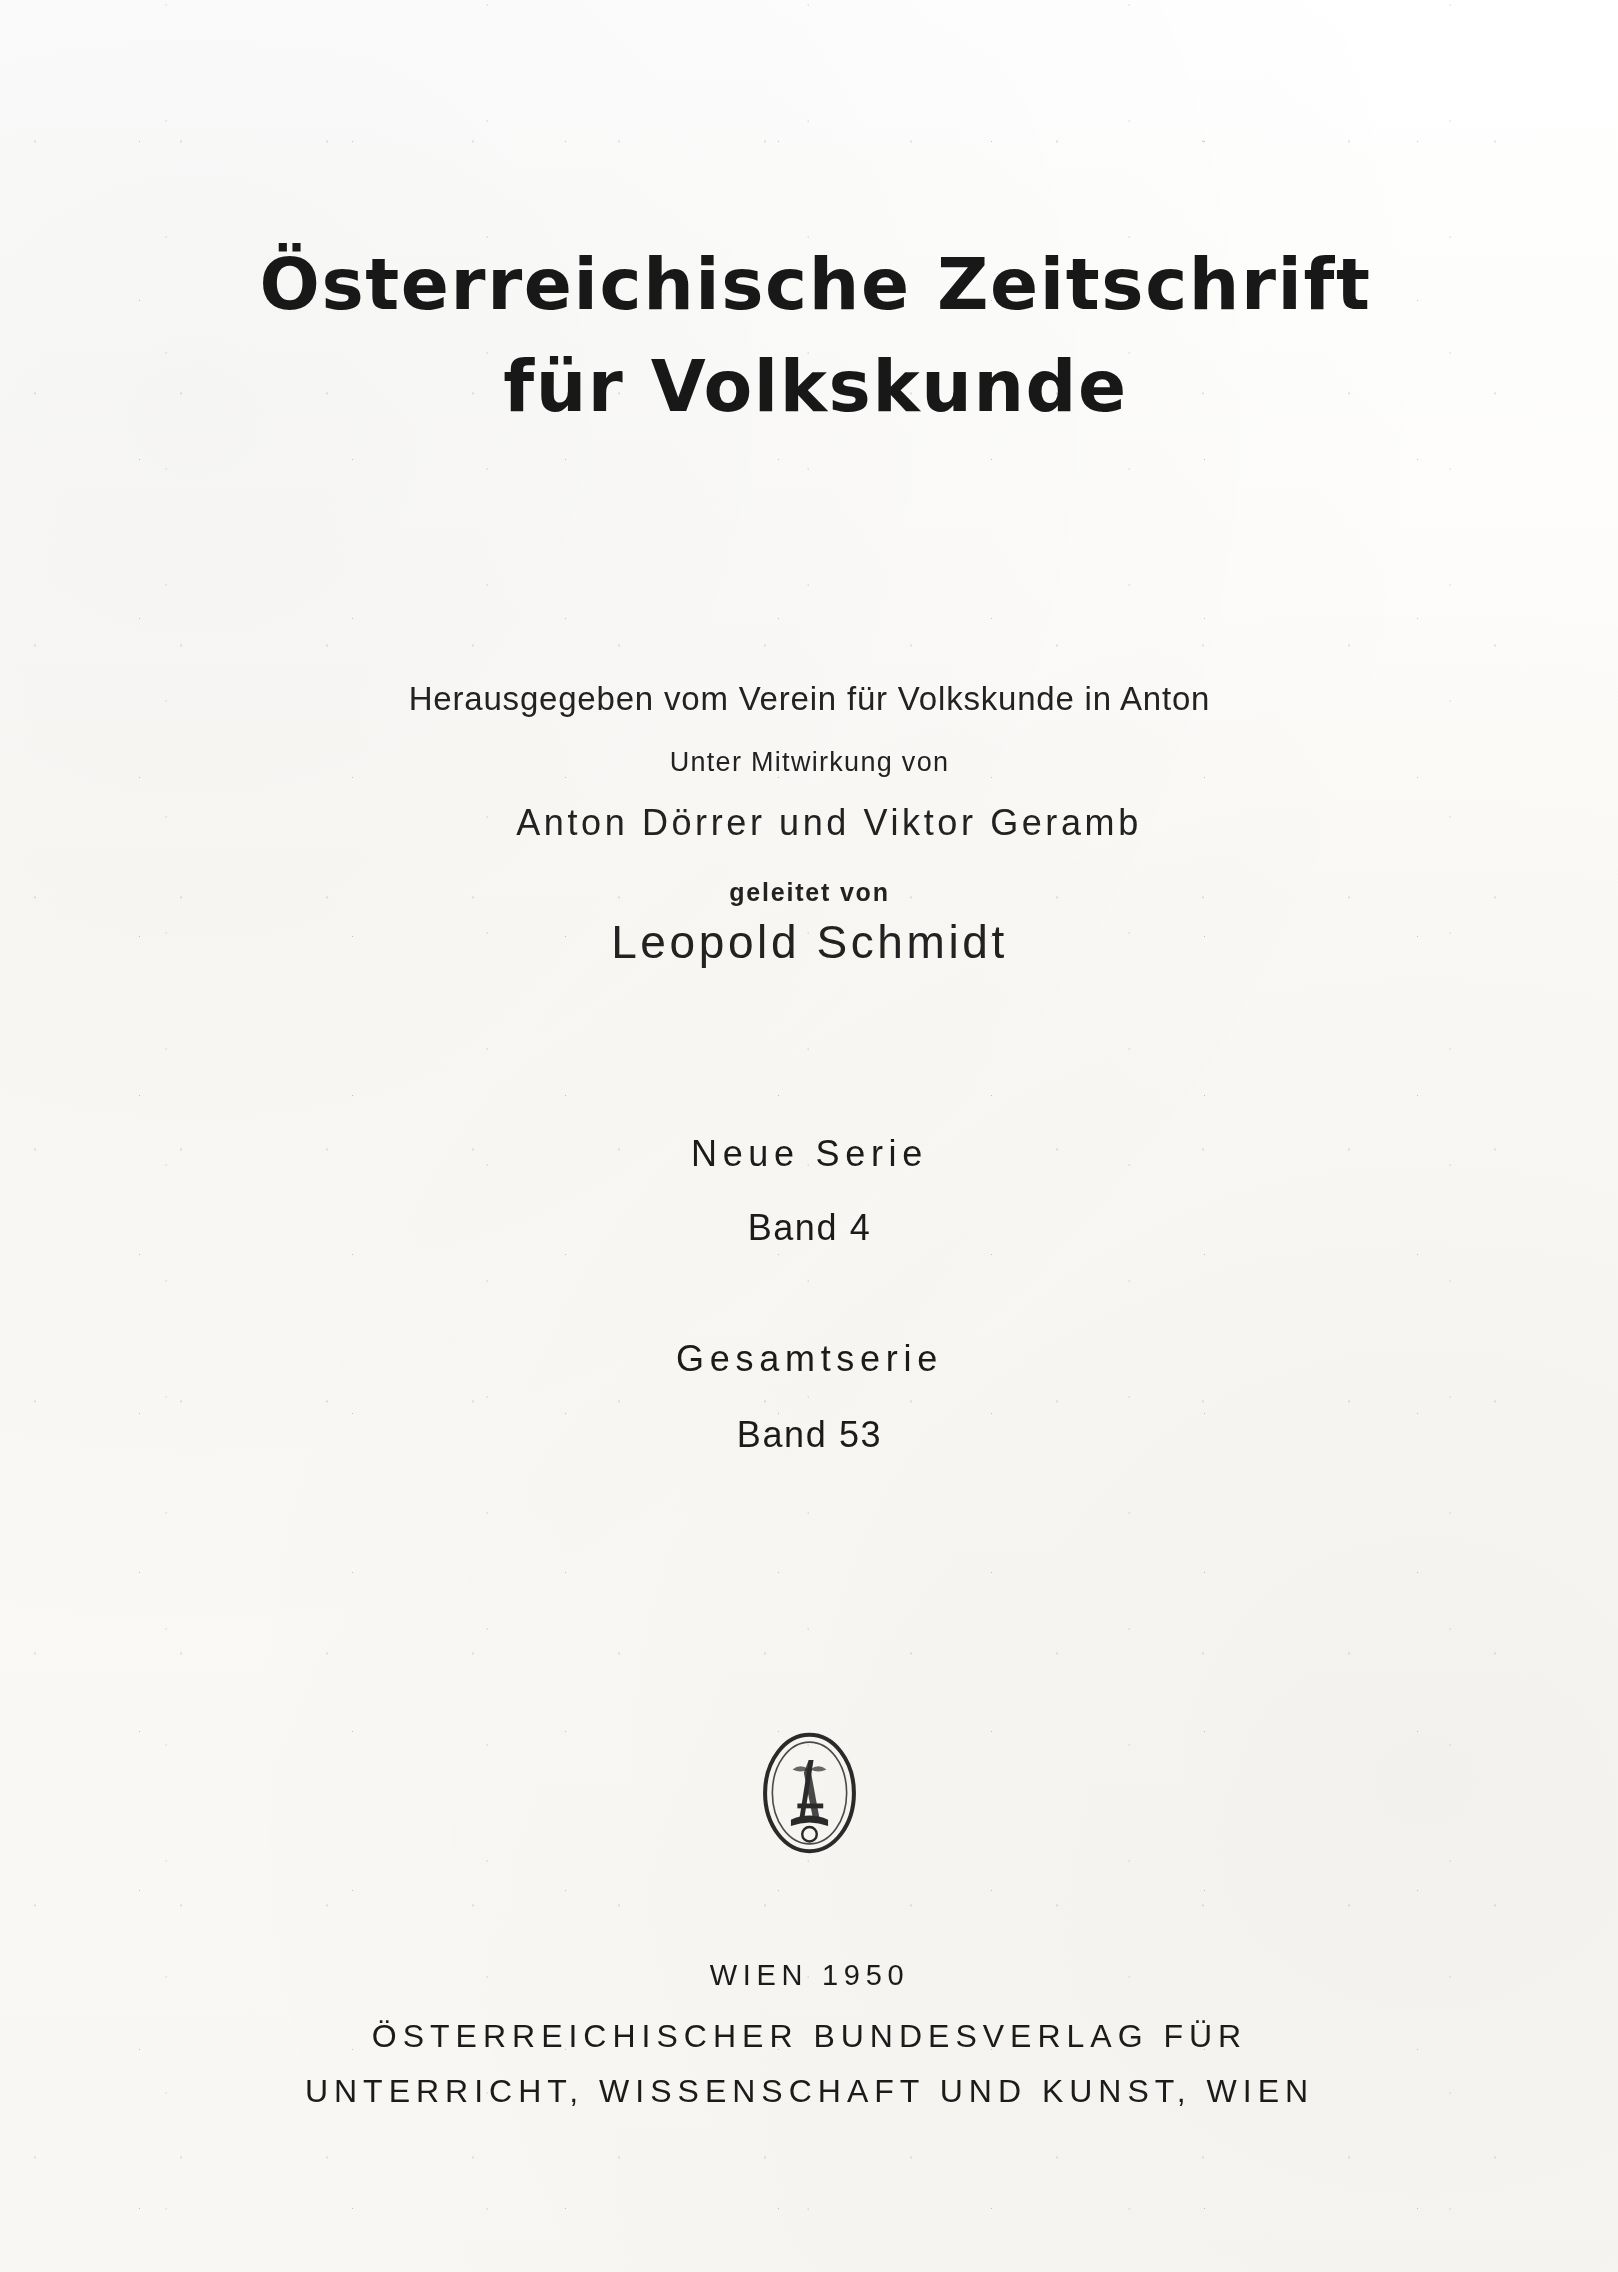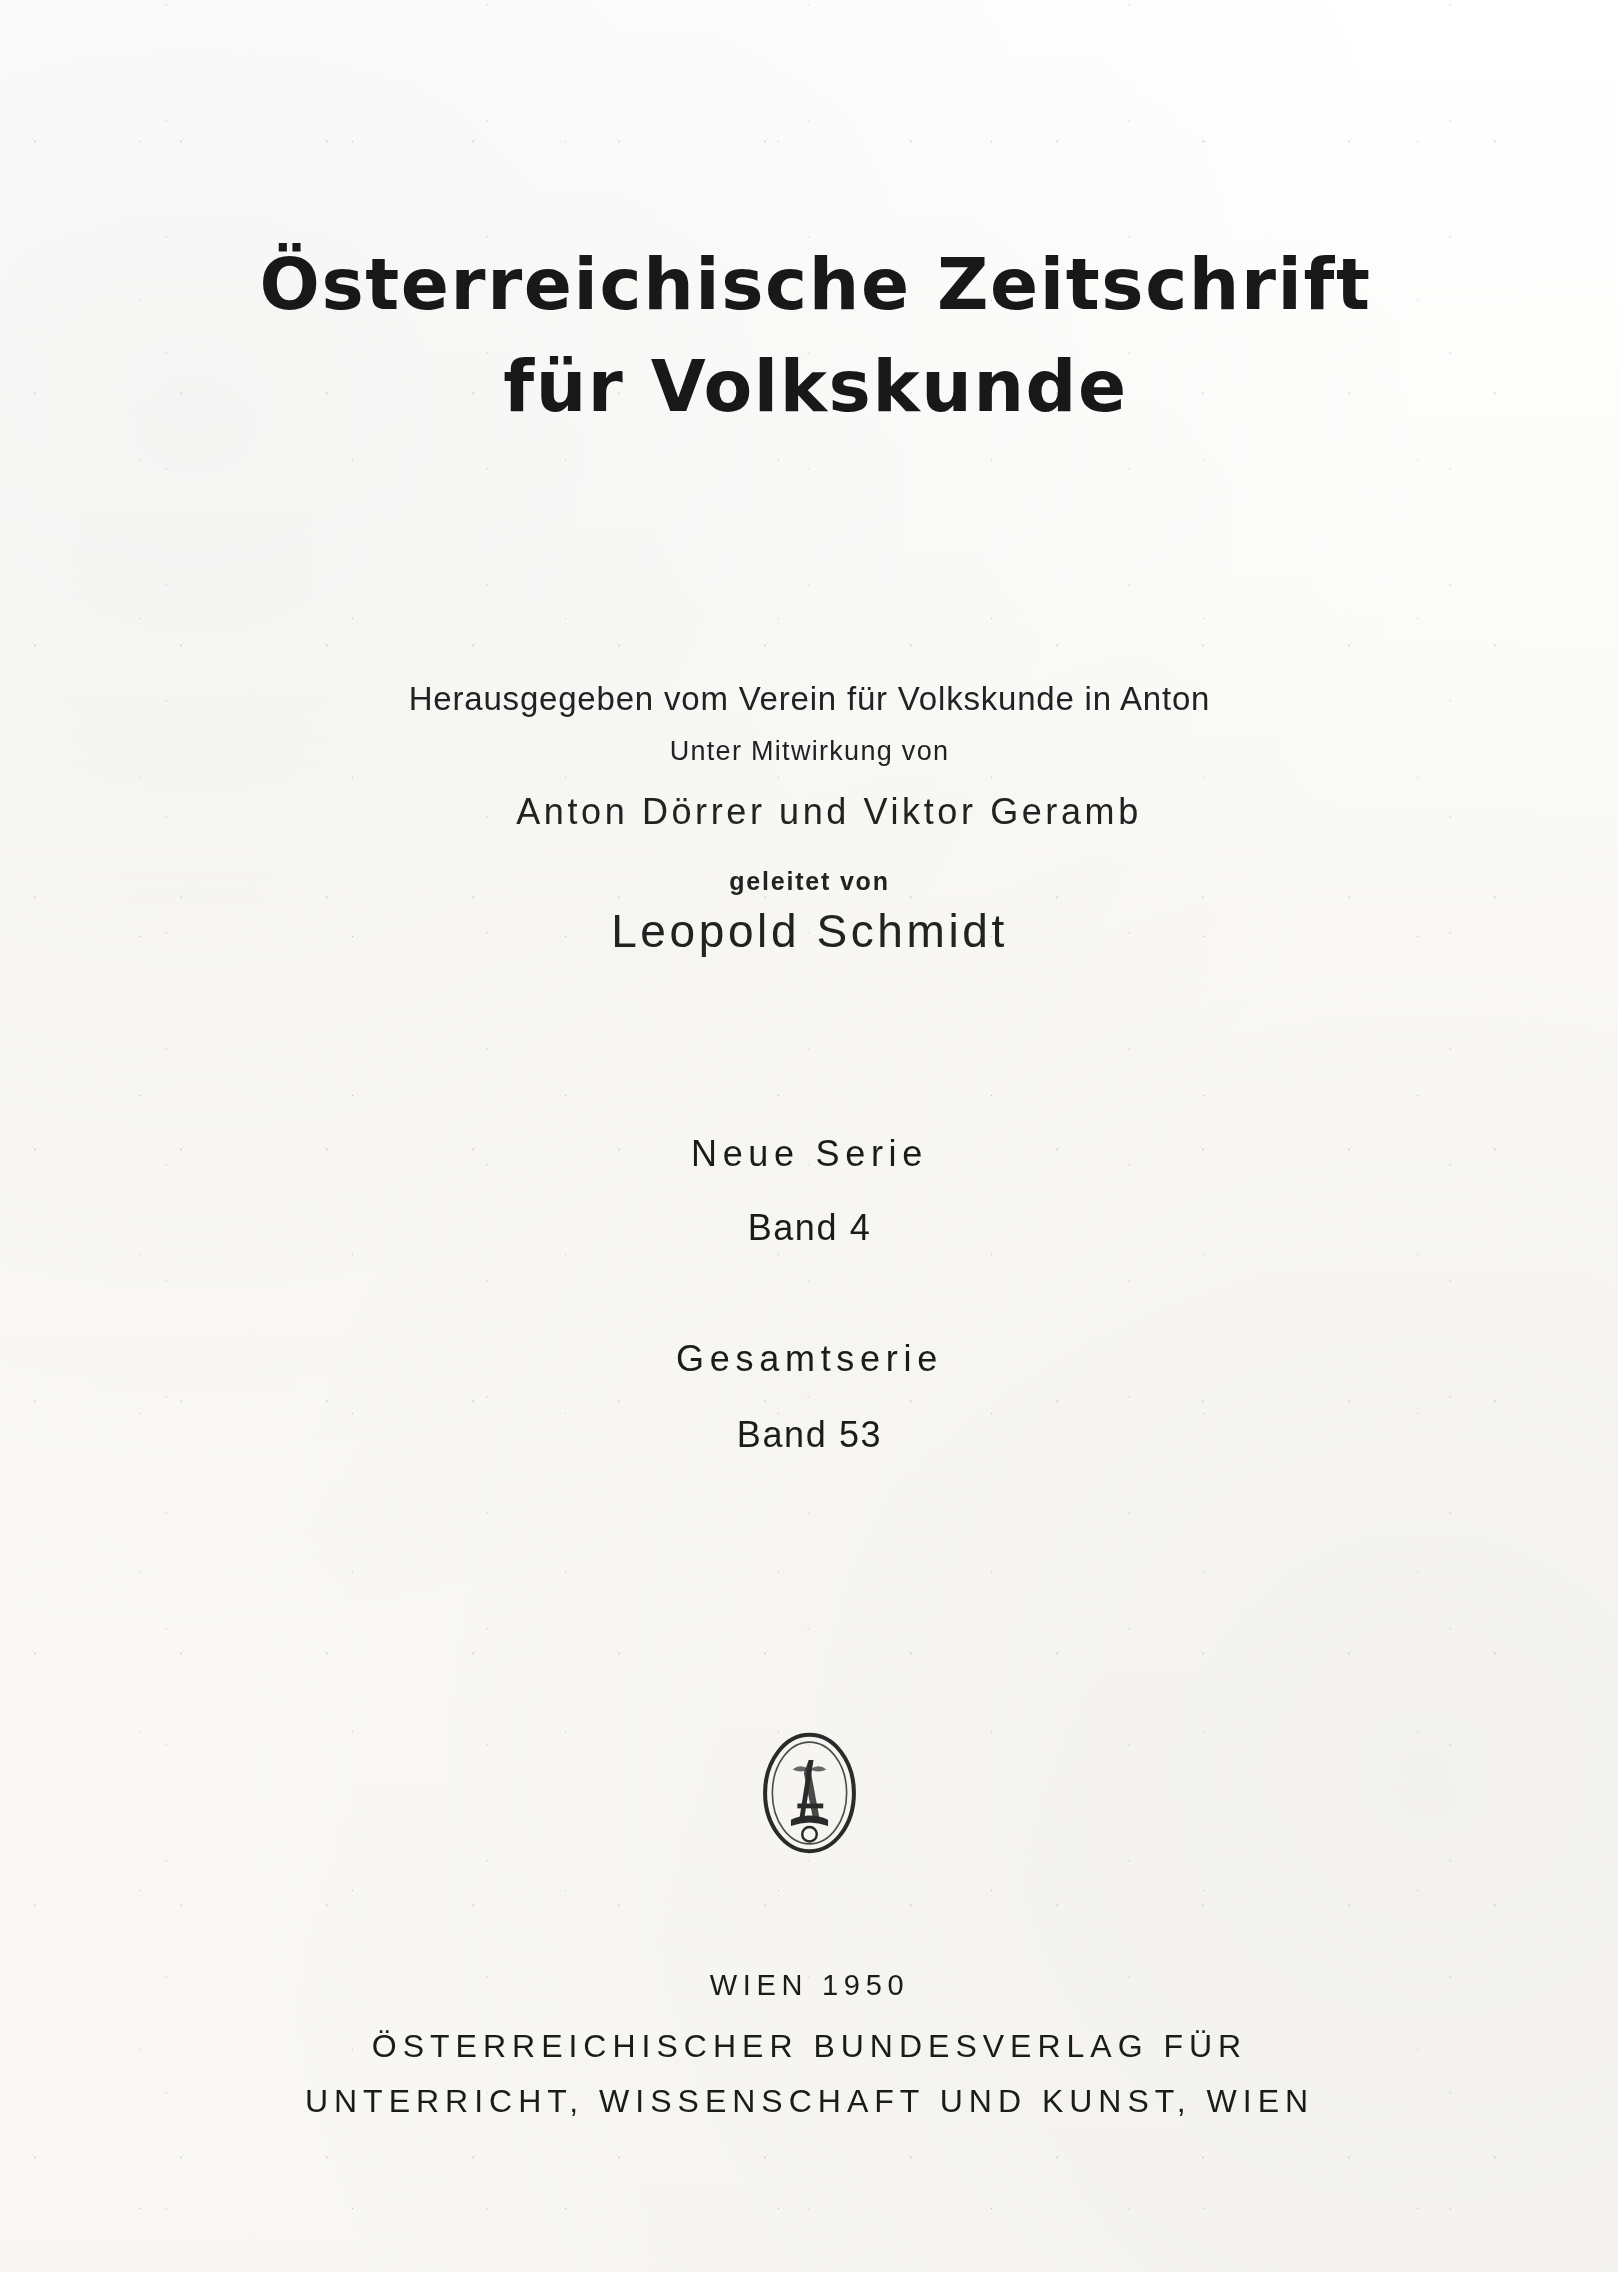--- a/index.html
+++ b/index.html
@@ -74,21 +74,21 @@
   }
   .ed-row { color: #222; }
   .ed-publisher {
     font-size: 33px;
     letter-spacing: 0.8px;
     font-weight: 400;
   }
   .ed-with {
     font-size: 27px;
     letter-spacing: 1.3px;
-    margin-top: 18px;
+    margin-top: 29px;
     font-weight: 400;
   }
   .ed-editors {
     font-size: 36px;
     letter-spacing: 3.6px;
     margin-top: 24px;
     font-weight: 400;
     padding-left: 39px;
   }
   .ed-led {
@@ -147,21 +147,20 @@
   
   .footer {
     position: absolute;
     left: 0; right: 0;
     top: 1959px;
   }
   .footer-place {
     font-size: 29px;
     letter-spacing: 5.7px;
     font-weight: 400;
-    margin-top: 10px;
   }
   .footer-pub-1 {
     font-size: 32px;
     letter-spacing: 6px;
     margin-top: 26px;
     font-weight: 400;
   }
   .footer-pub-2 {
     font-size: 32px;
     letter-spacing: 6px;

